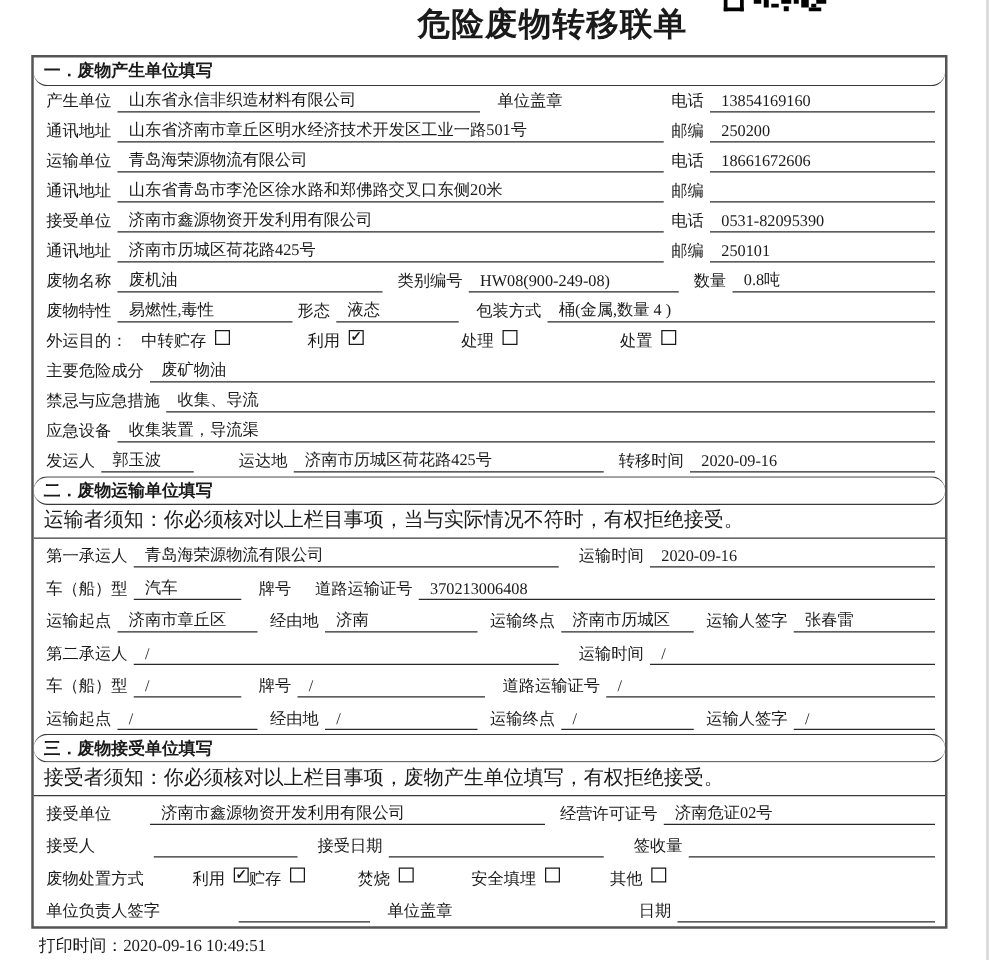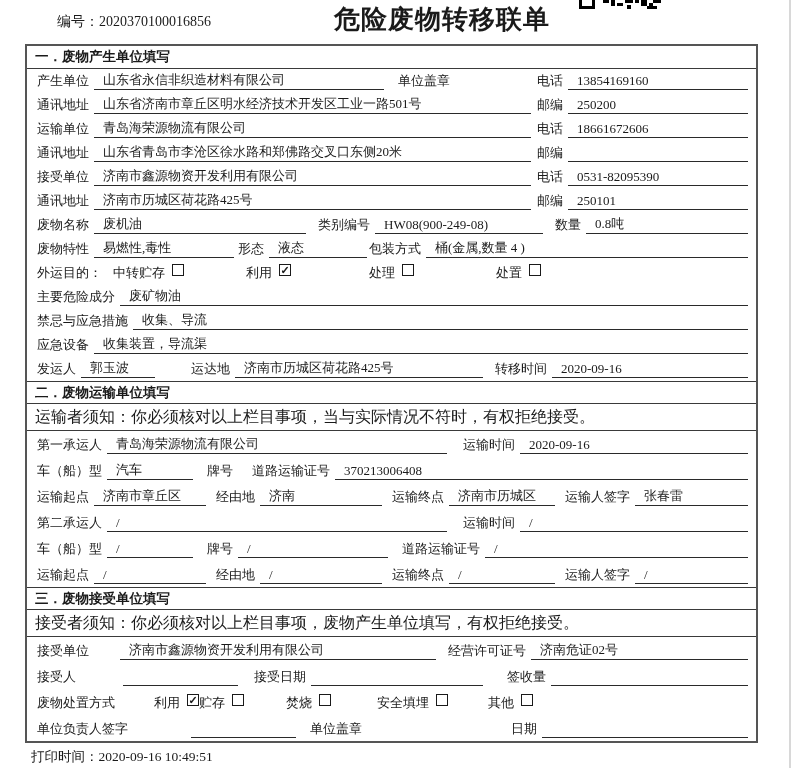--- a/index.html
+++ b/index.html
@@ -7,21 +7,21 @@
     font-family:"Liberation Serif","DejaVu Serif",serif; color:#1a1a1a; }
   .screen-edge { position:absolute; left:789px; top:0; width:2px; height:768px; background:#d8d8d8; }
 
   .topbar { position:relative; height:40px; }
   .serial { position:absolute; left:57px; top:13px; font-size:14px; }
   .title  { position:absolute; left:334px; top:2px; font-size:26px; font-weight:bold; letter-spacing:1px; }
   .qr     { position:absolute; left:577px; top:0; }
 
   .form { margin-left:25px; width:733px; border:2px solid #555; margin-top:4px; }
   .sec-h { height:23px; line-height:22px; font-weight:bold; font-size:13.5px;
-           padding-left:8px; border-bottom:1px solid #3a3a3a; }
+           padding-left:8px; border-bottom:1px solid #3a3a3a;border-radius:11px; }
   .sec-h.mid { border-top:1px solid #3a3a3a; }
   .notice { height:27px; line-height:26px; font-size:16px; padding-left:8px;
             border-bottom:1px solid #3a3a3a; }
 
   .r { display:flex; align-items:flex-end; height:24px; padding:0 8px 3px 8px; font-size:13px; }
   .r.h2 { height:26px; }
   .lpart { width:500px; display:flex; align-items:flex-end; }
   .rpart { flex:1; display:flex; align-items:flex-end; }
   .lbl { white-space:nowrap; padding:0 5px 0 2px; }
   .fv { border-bottom:1px solid #2a2a2a; padding:0 4px 0 9px; white-space:nowrap;
@@ -31,23 +31,20 @@
   .cb { display:inline-block; width:12px; height:12px; border:1px solid #1a1a1a;
         margin-left:7px; font-size:11px; line-height:11px; text-align:center; font-weight:bold; }
   .footer { margin:5px 0 0 31px; font-size:13.5px; }
 </style>
 </head>
 <body>
 
 <div class="screen-edge"></div>
 
 <div class="topbar">
-  <div class="serial">
-    <span>编号：</span><span>2020370100016856</span>
-  </div>
   <div class="title">危险废物转移联单</div>
   <svg class="qr" width="88" height="11" viewBox="0 0 88 11">
     <rect x="2" y="0" width="3" height="9" fill="#000"></rect>
       <rect x="15" y="0" width="3" height="9" fill="#000"></rect>
     <rect x="2" y="6" width="16" height="3" fill="#000"></rect>
     <rect x="26" y="0" width="6" height="3" fill="#000"></rect>
       <rect x="34" y="0" width="4" height="6" fill="#000"></rect>
     <rect x="40" y="3" width="6" height="3" fill="#000"></rect>
       <rect x="48" y="0" width="8" height="3" fill="#000"></rect>
     <rect x="50" y="5" width="4" height="4" fill="#000"></rect>
@@ -137,21 +134,21 @@
     <span class="fv" style="width:168px">HW08(900-249-08)</span>
     <span class="lbl" style="margin-left:10px">数量</span>
     <span class="fv grow">0.8吨</span>
   </div>
 
   <div class="r">
     <span class="lbl">废物特性</span>
     <span class="fv" style="width:140px">易燃性,毒性</span>
     <span class="lbl" style="margin-left:2px">形态</span>
     <span class="fv" style="width:98px">液态</span>
-    <span class="lbl" style="margin-left:0">包装方式</span>
+    <span class="lbl" style="margin-left:12px">包装方式</span>
     <span class="fv grow">桶(金属,数量 4 )</span>
   </div>
 
   <div class="r">
     <span class="lbl">外运目的：</span>
     <span class="opt" style="margin-left:6px">
       <span>中转贮存</span>
       <span class="cb"></span>
     </span>
     <span class="opt" style="margin-left:62px">

